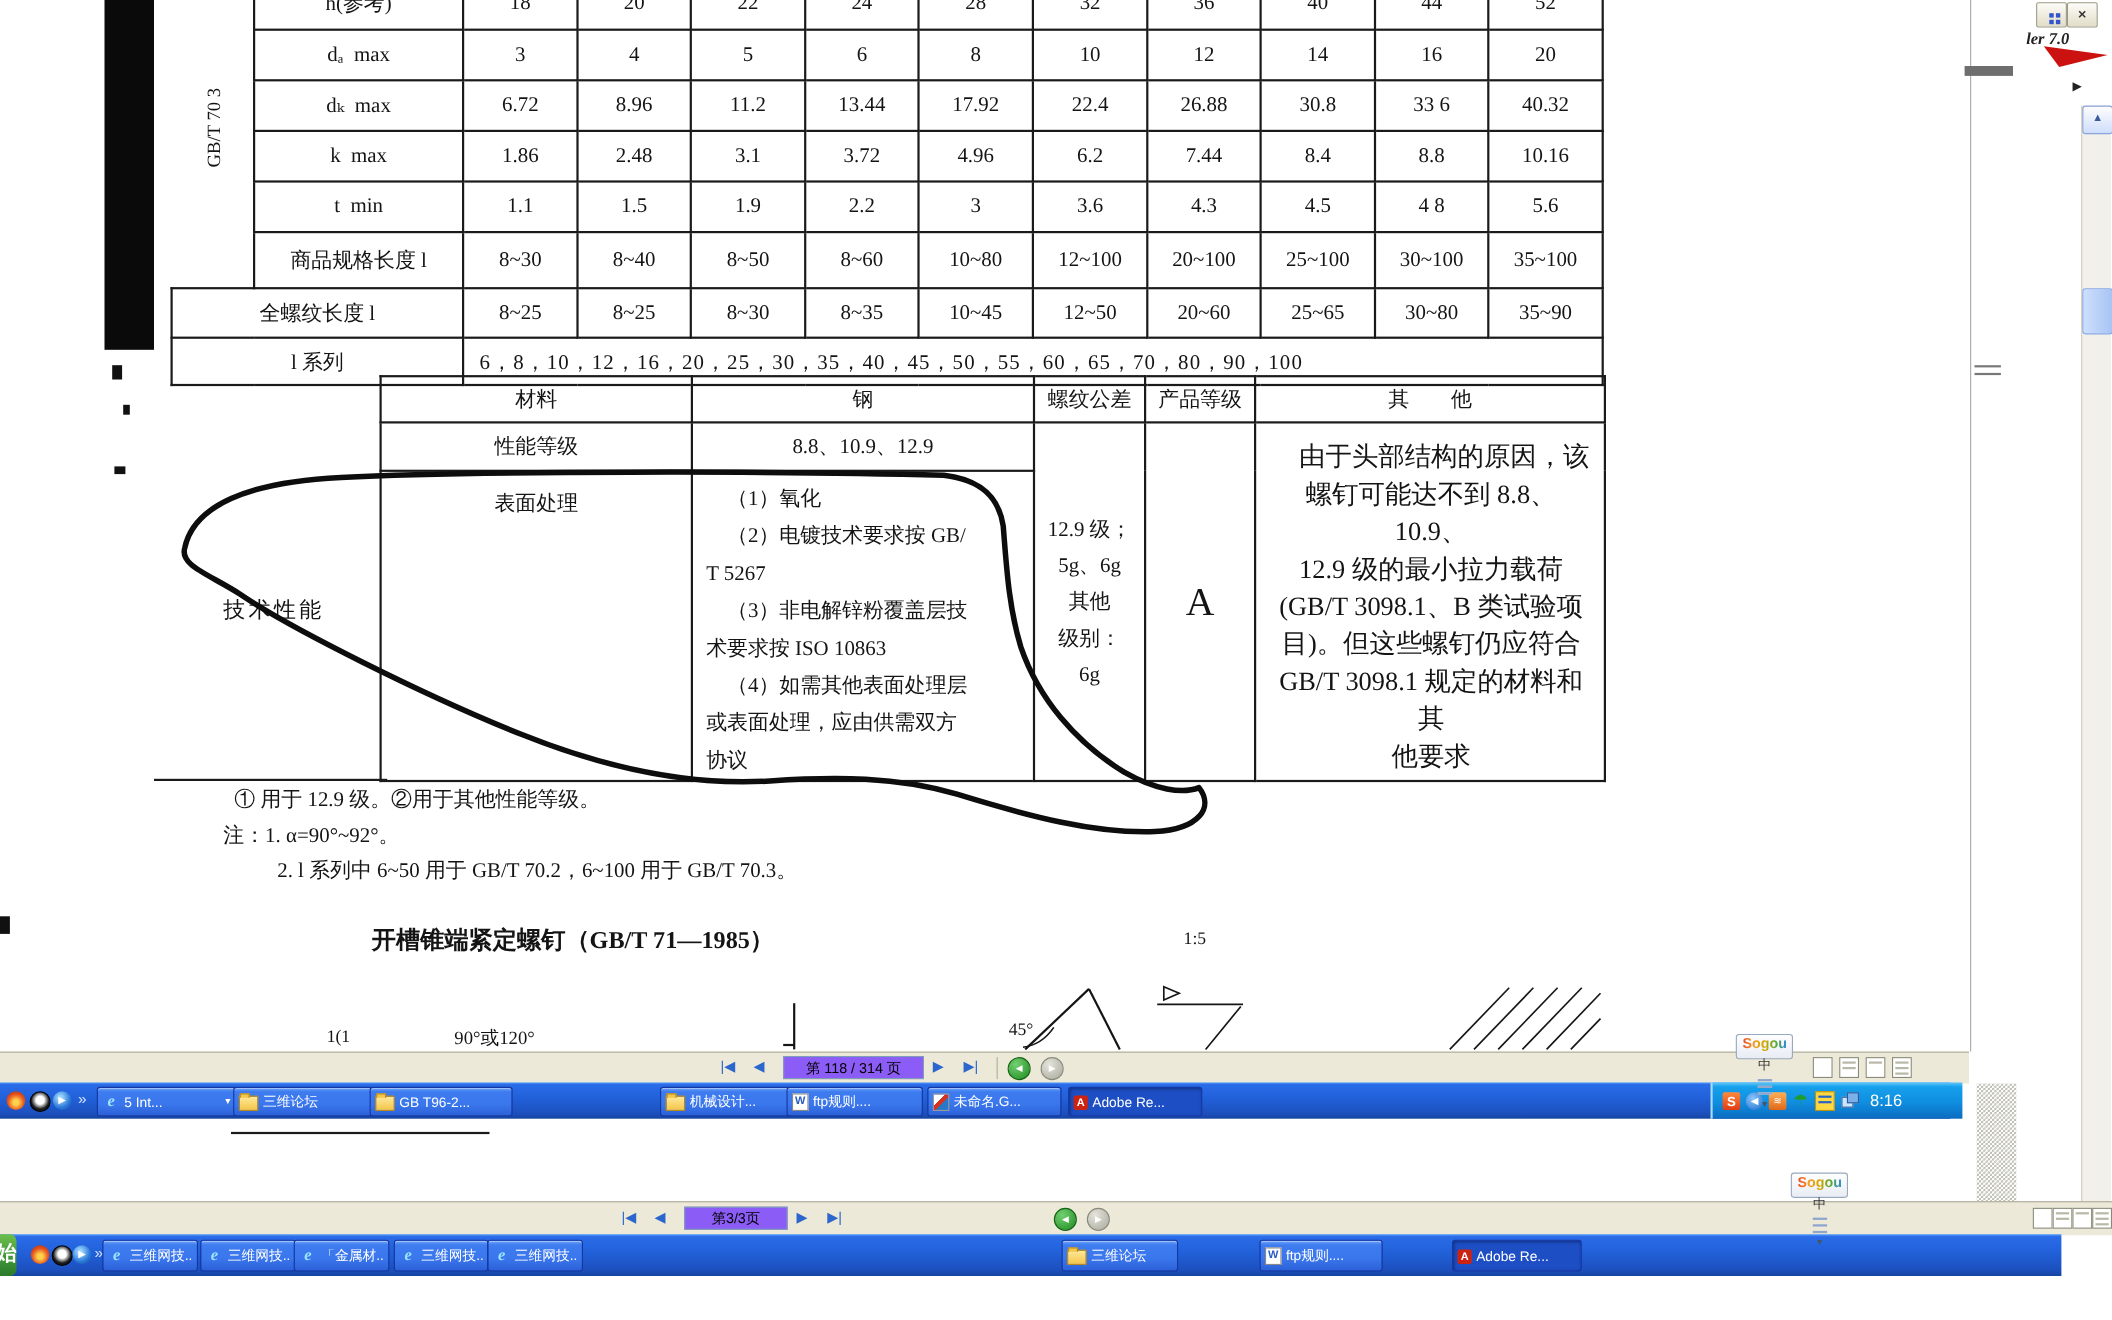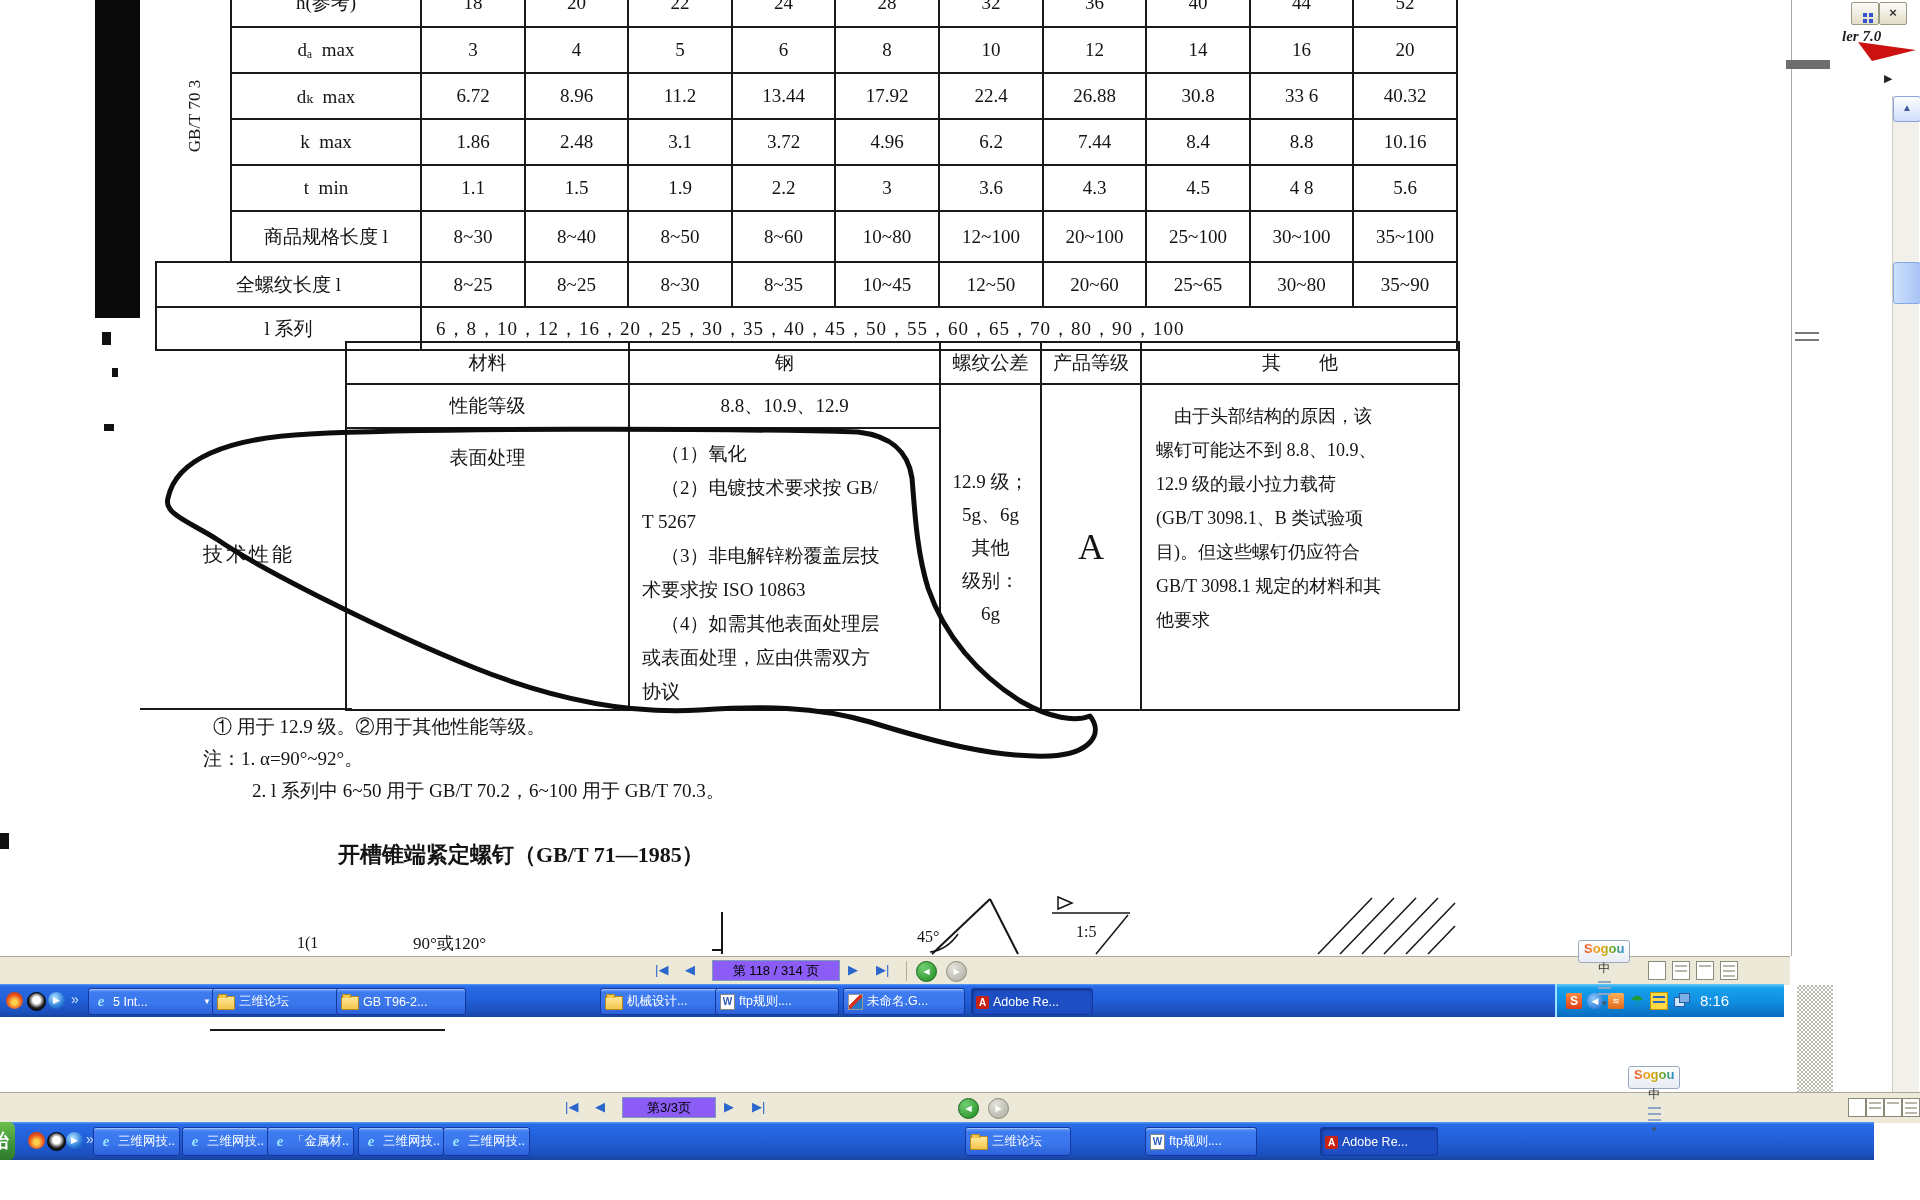--- a/index.html
+++ b/index.html
@@ -28,21 +28,21 @@
   #mat-table td{border:2px solid #1a1a1a;font-size:19px;
                 font-family:"Liberation Serif","DejaVu Serif",serif;}
   #mat-table tr.r1{height:42px;}
   #mat-table tr.r2{height:44px;}
   #mat-table td.c{text-align:center;vertical-align:middle;}
   #mat-table td.surf-label{text-align:center;vertical-align:top;padding-top:16px;}
   #mat-table td.surfc{vertical-align:top;padding:8px 10px 0 12px;line-height:34px;text-align:left;}
   #mat-table td.tolc{vertical-align:middle;text-align:center;line-height:33px;}
   #mat-table td.gradec{vertical-align:middle;text-align:center;
                        font-size:36px;font-family:"Liberation Serif",serif;}
-  #mat-table td.otherc{vertical-align:top;padding:14px 12px 0 14px;line-height:34px;font-size:18px;}
+  #mat-table td.otherc{vertical-align:top;padding:14px 12px 0 14px;line-height:34px;font-size:24px;text-align:center;}
   #tech-label{left:203px;top:500px;font-size:20px;letter-spacing:3px;margin-top:41px;}
   .note{font-size:19px;}
   .heading{font-size:22px;font-weight:bold;}
   .drawlabel{font-size:16px;}
   
   .navbar{background:#ece9d8;border-top:1px solid #aca899;z-index:10;}
   .pagebox{position:absolute;border:1px solid #7f9db9;background:#8b5cf6;text-align:center;
            font-size:13px;font-family:"Liberation Sans",sans-serif;padding:0;}
   .navarrow{position:absolute;color:#2a66cc;font-size:13px;cursor:default;top:5px;}
   .nav-first::before{content:"|◀";} .nav-prev::before{content:"◀";}
@@ -50,21 +50,21 @@
   .circ{position:absolute;width:19px;height:19px;border-radius:50%;color:#fff;
         font-size:8px;text-align:center;line-height:19px;}
   .circ.green{background:radial-gradient(circle at 35% 30%,#72d072,#1e8a1e);border:1px solid #156315;}
   .circ.green::before{content:"◀";}
   .circ.gray{background:radial-gradient(circle at 35% 30%,#e4e4dc,#a8a89c);border:1px solid #8a8a7c;}
   .circ.gray::before{content:"▶";}
   .vsep{position:absolute;width:1px;background:#b0ad98;}
   .pmicon{position:absolute;width:16px;height:17px;background:#fff;border:1px solid #8a8a78;}
   .pmicon i{display:block;margin:3px 2px 0 2px;height:2px;background:#b8b8a8;}
   
-  .taskbar{background:linear-gradient(180deg,#5aa0f8 0%,#2a6be8 6%,#2160d8 45%,#1c50be 85%,#16449f 100%);z-index:10;}
+  .taskbar{background:linear-gradient(180deg,#5aa0f8 0%,#2a6be8 6%,#2160d8 45%,#1c50be 85%,#16449f 100%);z-index:10;text-align:right;}
   .tbtn{position:absolute;top:4px;height:25px;border-radius:3px;border:1px solid #1636a0;
         background:linear-gradient(180deg,#71a7f8 0%,#3e7cf0 14%,#3a76ec 60%,#2c61d8 100%);
         color:#fff;font-size:12.5px;display:flex;align-items:center;gap:4px;
         padding:0 4px;overflow:hidden;white-space:nowrap;box-shadow:inset 0 1px 0 #9cc0fb;}
   .tbtn.act{background:#1d4ec4;box-shadow:inset 1px 1px 3px #10307e;}
   #taskbar2 .tbtn{top:5px;height:27px;}
   .tlabel{overflow:hidden;text-overflow:clip;}
   .ticon{flex:0 0 auto;width:16px;height:15px;display:inline-block;text-align:center;}
   .ticon.folder{background:linear-gradient(180deg,#ffe89a,#f4c64a);border:1px solid #b88a1e;
                 border-radius:1px;height:12px;margin-top:2px;position:relative;}
@@ -344,21 +344,21 @@
 
   <div class="abs note doc-serif" style="left:213px;top:714px;">① 用于 12.9 级。②用于其他性能等级。</div>
   <div class="abs note doc-serif" style="left:203px;top:746px;">注：1. α=90°~92°。</div>
   <div class="abs note doc-serif" style="left:252px;top:778px;">2. l 系列中 6~50 用于 GB/T 70.2，6~100 用于 GB/T 70.3。</div>
 
   <div class="abs heading doc-serif" style="left:338px;top:840px;">开槽锥端紧定螺钉（GB/T 71—1985）</div>
 
   <div class="abs drawlabel doc-serif" style="left:297px;top:934px;">1(1</div>
   <div class="abs drawlabel doc-serif" style="left:413px;top:932px;font-size:17px;">90°或120°</div>
   <div class="abs drawlabel doc-serif" style="left:917px;top:928px;">45°</div>
-  <div class="abs drawlabel doc-serif" style="left:1076px;top:923px;">1:5</div>
+  <div class="abs drawlabel doc-serif" style="left:1076px;top:845px;">1:5</div>
 
   <svg class="abs" style="left:0;top:0;z-index:5;pointer-events:none;" width="1920" height="1200">
     <path d="M 168,498 C 176,460 225,438 310,434 C 430,428 710,428 858,432 C 892,436 908,452 912,478 C 915,515 917,552 928,588 C 944,635 978,675 1022,702 C 1050,718 1075,722 1090,716 C 1104,734 1090,754 1050,756 C 995,758 935,742 870,722 C 815,706 760,706 700,710 C 635,714 560,702 475,668 C 385,632 262,570 218,540 C 190,522 163,514 168,498 Z" fill="none" stroke="#0d0d0d" stroke-width="5" stroke-linejoin="round"></path>
     <line x1="722" y1="912" x2="722" y2="954" stroke="#151515" stroke-width="2"></line>
     <line x1="712" y1="950" x2="722" y2="950" stroke="#151515" stroke-width="2"></line>
     <path d="M 930,952 Q 947,950 958,934" fill="none" stroke="#151515" stroke-width="1.5"></path>
     <line x1="932" y1="954" x2="990" y2="899" stroke="#151515" stroke-width="2"></line>
     <line x1="990" y1="899" x2="1018" y2="954" stroke="#151515" stroke-width="2"></line>
     <path d="M 1058,897 L 1058,909 L 1072,903 Z" fill="none" stroke="#151515" stroke-width="1.5"></path>
     <line x1="1052" y1="913" x2="1130" y2="913" stroke="#151515" stroke-width="1.5"></line>

